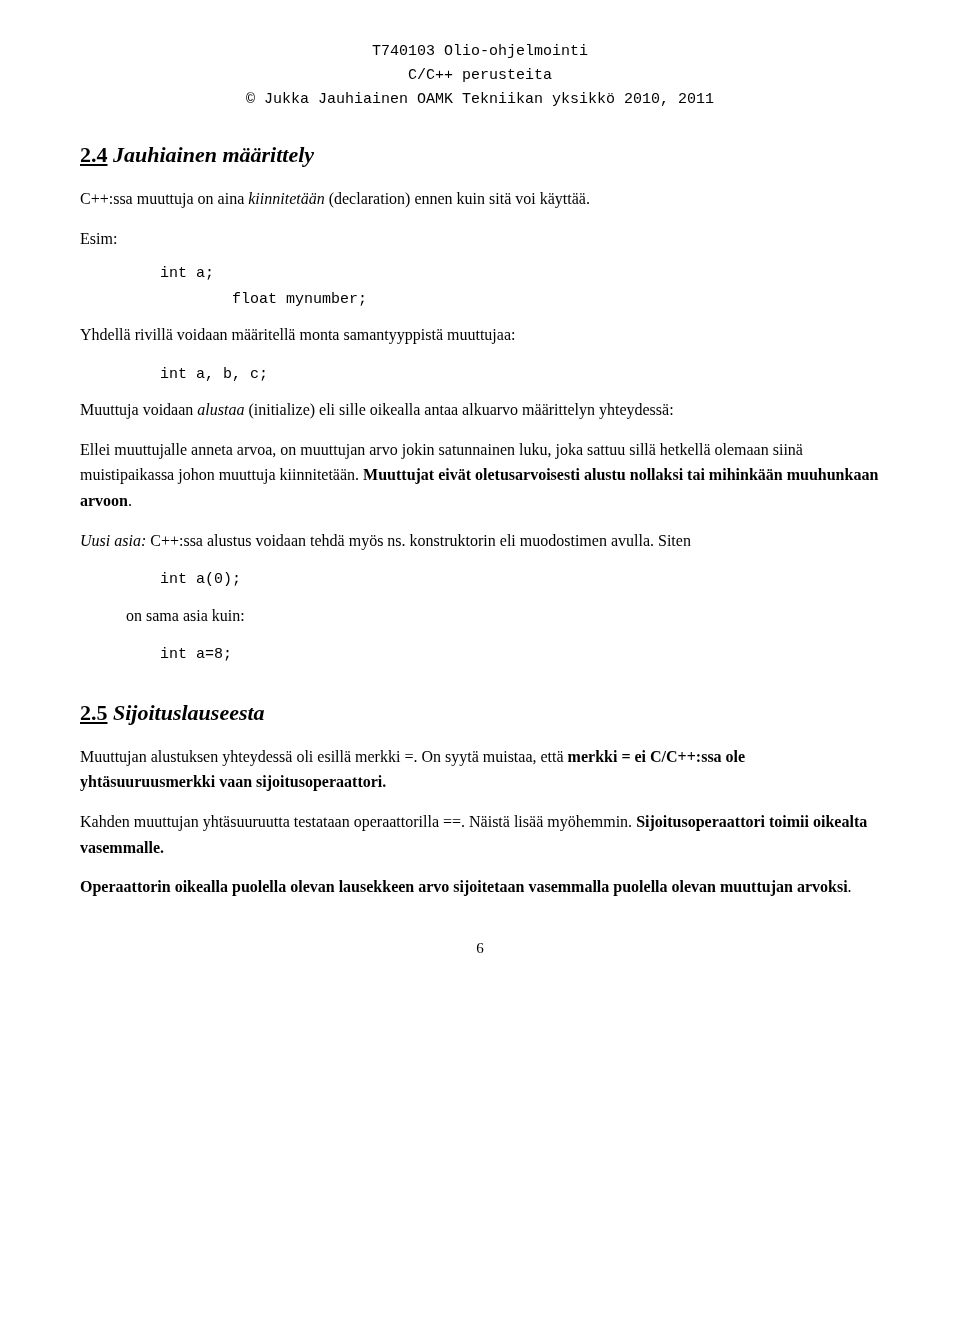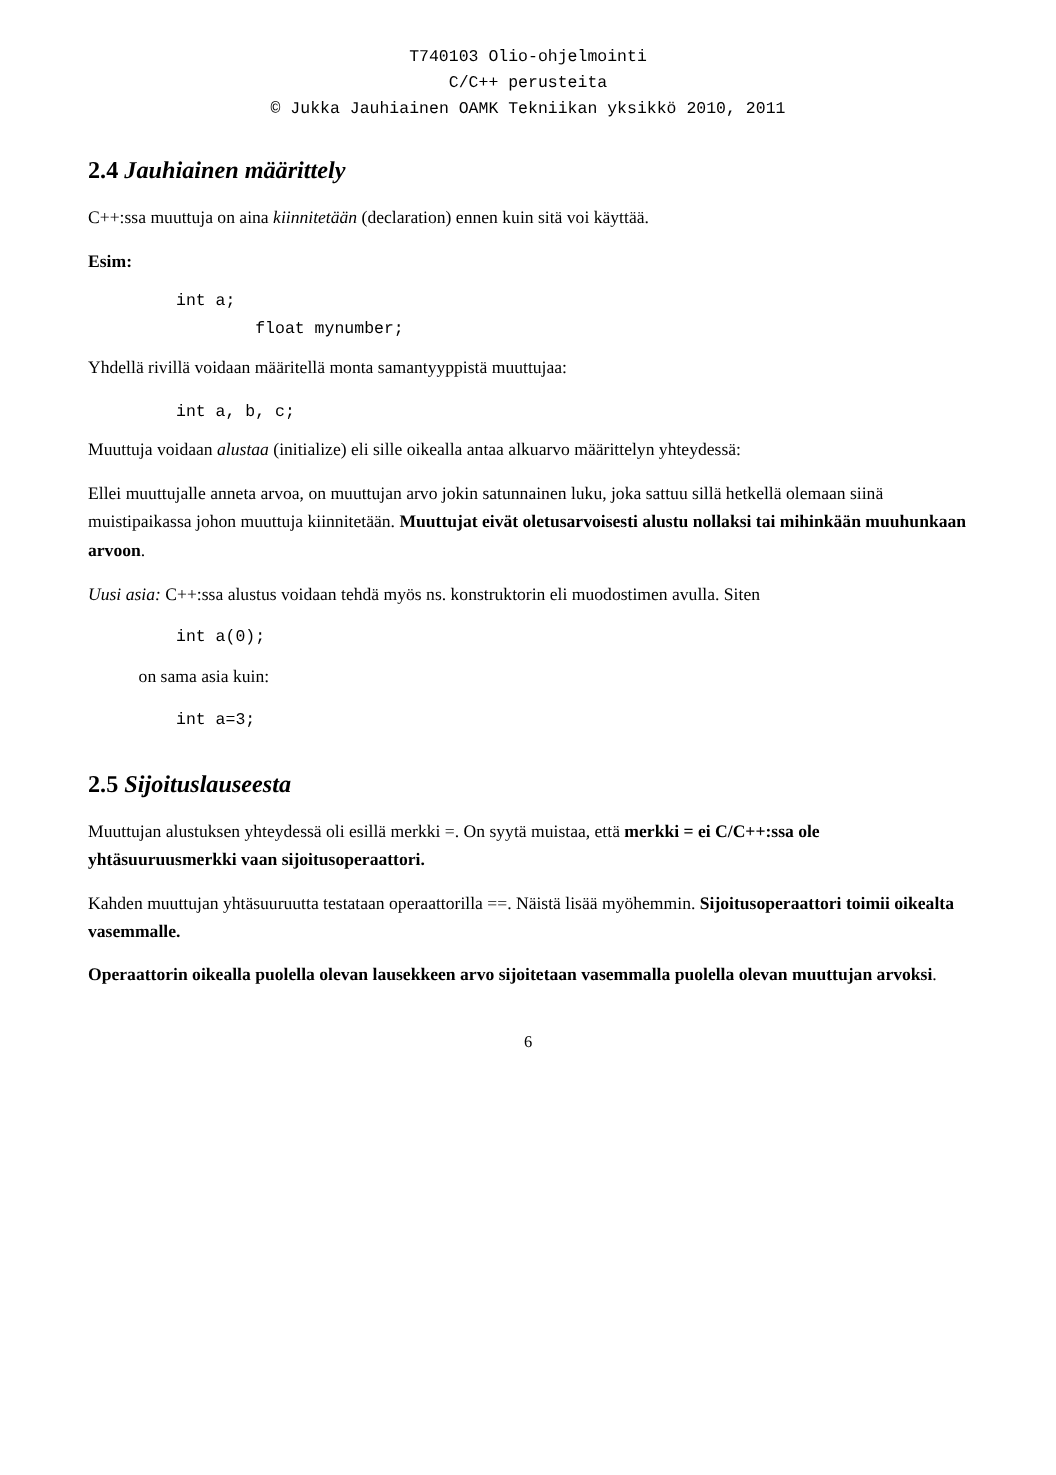--- a/index.html
+++ b/index.html
@@ -30,39 +30,40 @@
       font-size: 22px;
       font-weight: bold;
       font-style: italic;
       margin-bottom: 18px;
       font-family: "Times New Roman", Times, serif;
     }
 
     .section-title .section-num {
       font-style: normal;
       font-weight: bold;
+      text-decoration: underline;
     }
 
     .body-text {
       font-size: 16px;
       line-height: 1.6;
       margin-bottom: 14px;
       font-family: "Times New Roman", Times, serif;
     }
 
     .body-text em {
       font-style: italic;
     }
 
     .body-text strong {
       font-weight: bold;
     }
 
     .label-inline {
-      font-weight: bold;
+      font-weight: normal;
       font-family: "Times New Roman", Times, serif;
     }
 
     .code-block {
       font-family: "Courier New", Courier, monospace;
       font-size: 15px;
       margin: 10px 0 10px 80px;
       line-height: 1.7;
       white-space: pre;
     }
@@ -118,21 +119,21 @@
   </p>
 
   <p class="body-text">
     <em>Uusi asia:</em><span> C++:ssa alustus voidaan tehdä myös ns. konstruktorin eli muodostimen avulla. Siten</span>
   </p>
   <div class="code-block">int a(0);</div>
 
   <p class="body-text" style="margin-top: 8px; margin-left: 46px;">
     <span>on sama asia kuin:</span>
   </p>
-  <div class="code-block">int a=3;</div>
+  <div class="code-block">int a=8;</div>
 </div>
 
 <div class="section-gap">
   <div class="section-title">
     <span class="section-num">2.5</span>
     <span> </span>
     <span>Sijoituslauseesta</span>
   </div>
 
   <p class="body-text">

